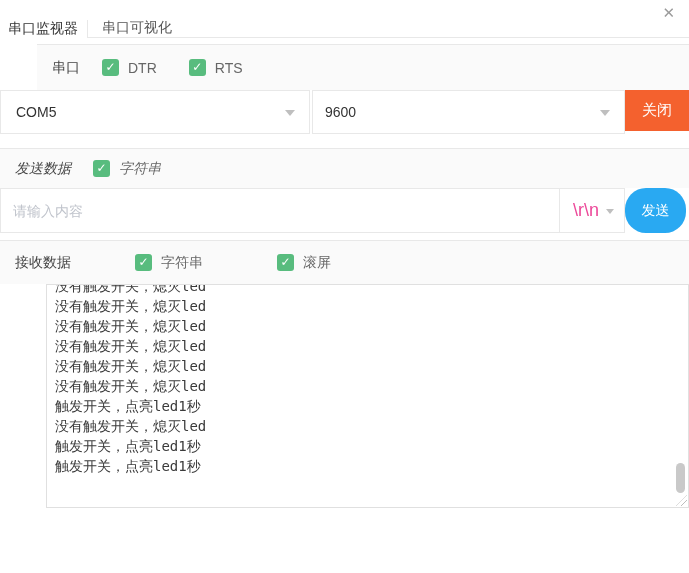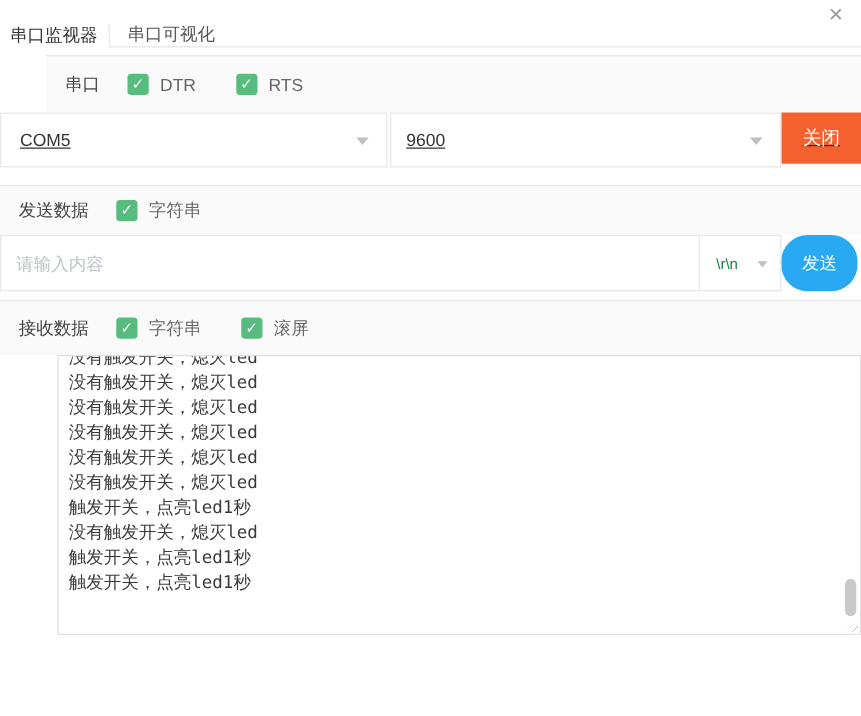--- a/index.html
+++ b/index.html
@@ -24,42 +24,42 @@
   
   .sect-head{display:flex; align-items:center; background:#fafafa;
     border-top:1px solid var(--border); padding-left:15px; font-size:14px;}
   .sect-head .title{color:#444; margin-right:22px;}
   .cb{display:flex; align-items:center; margin-right:32px; cursor:pointer;}
   .cb .box{width:17px; height:17px; background:var(--green); border-radius:3px;
     color:#fff; font-size:12px; line-height:17px; text-align:center; font-weight:bold;
     margin-right:9px;}
   .cb .cb-label{color:#666; font-size:14px;}
 
-  .h-serial{height:46px;margin-left:37px;} .h-send{height:40px;} .h-recv{height:44px;}
+  .h-serial{height:46px;margin-left:37px;} .h-send{height:40px;font-style:italic;} .h-recv{height:44px;gap:42px;}
 
   
   .row{display:flex;}
   .select{position:relative; border:1px solid var(--border); background:#fff;
     display:flex; align-items:center; font-size:14px; color:#333; cursor:pointer;}
   .select .arrow{position:absolute; right:14px; top:50%; margin-top:-2px; width:0; height:0;
     border-left:5px solid transparent; border-right:5px solid transparent;
     border-top:6px solid #bfbfbf;}
-  .row-ports{height:44px;text-decoration:underline;}
+  .row-ports{height:44px;}
   .sel-port{width:310px; padding-left:15px;}
   .sel-baud{width:313px; margin-left:2px; padding-left:12px;}
   .btn{border:none; color:#fff; font-size:15px; cursor:pointer;
     font-family:"Liberation Sans","DejaVu Sans",sans-serif;}
   .btn-close{width:64px; height:41px; background:var(--orange);}
 
   .row-send{height:45px;}
   .send-input{width:560px; height:45px; border:1px solid var(--border); outline:none;
     padding:0 12px; font-size:14px; color:#333;
     font-family:"Liberation Sans","DejaVu Sans",sans-serif;}
   .send-input::placeholder{color:#c0c4cc;}
-  .sel-eol{width:65px; border-left:none; padding-left:13px; font-size:12px; color:#15803d;}
+  .sel-eol{width:65px; border-left:none; padding-left:13px; font-size:18px; color:#ec4899;}
   .sel-eol .arrow{right:10px; border-left-width:4px; border-right-width:4px; border-top-width:5px;}
   .btn-send{width:61px; height:45px; background:var(--blue); font-size:14px;border-radius:21px;}
 
   
   .log{position:relative; height:224px; border:1px solid #e0e0e0; background:#fff;
     overflow:hidden;margin-left:46px;}
   .log-inner{margin-top:-9px; padding-left:8px;
     font-family:"DejaVu Sans Mono","Liberation Mono",monospace;
     font-size:14px; line-height:20px; color:#3a3a3a; white-space:pre;}
   .scroll-thumb{position:absolute; right:3px; bottom:14px; width:9px; height:30px;

